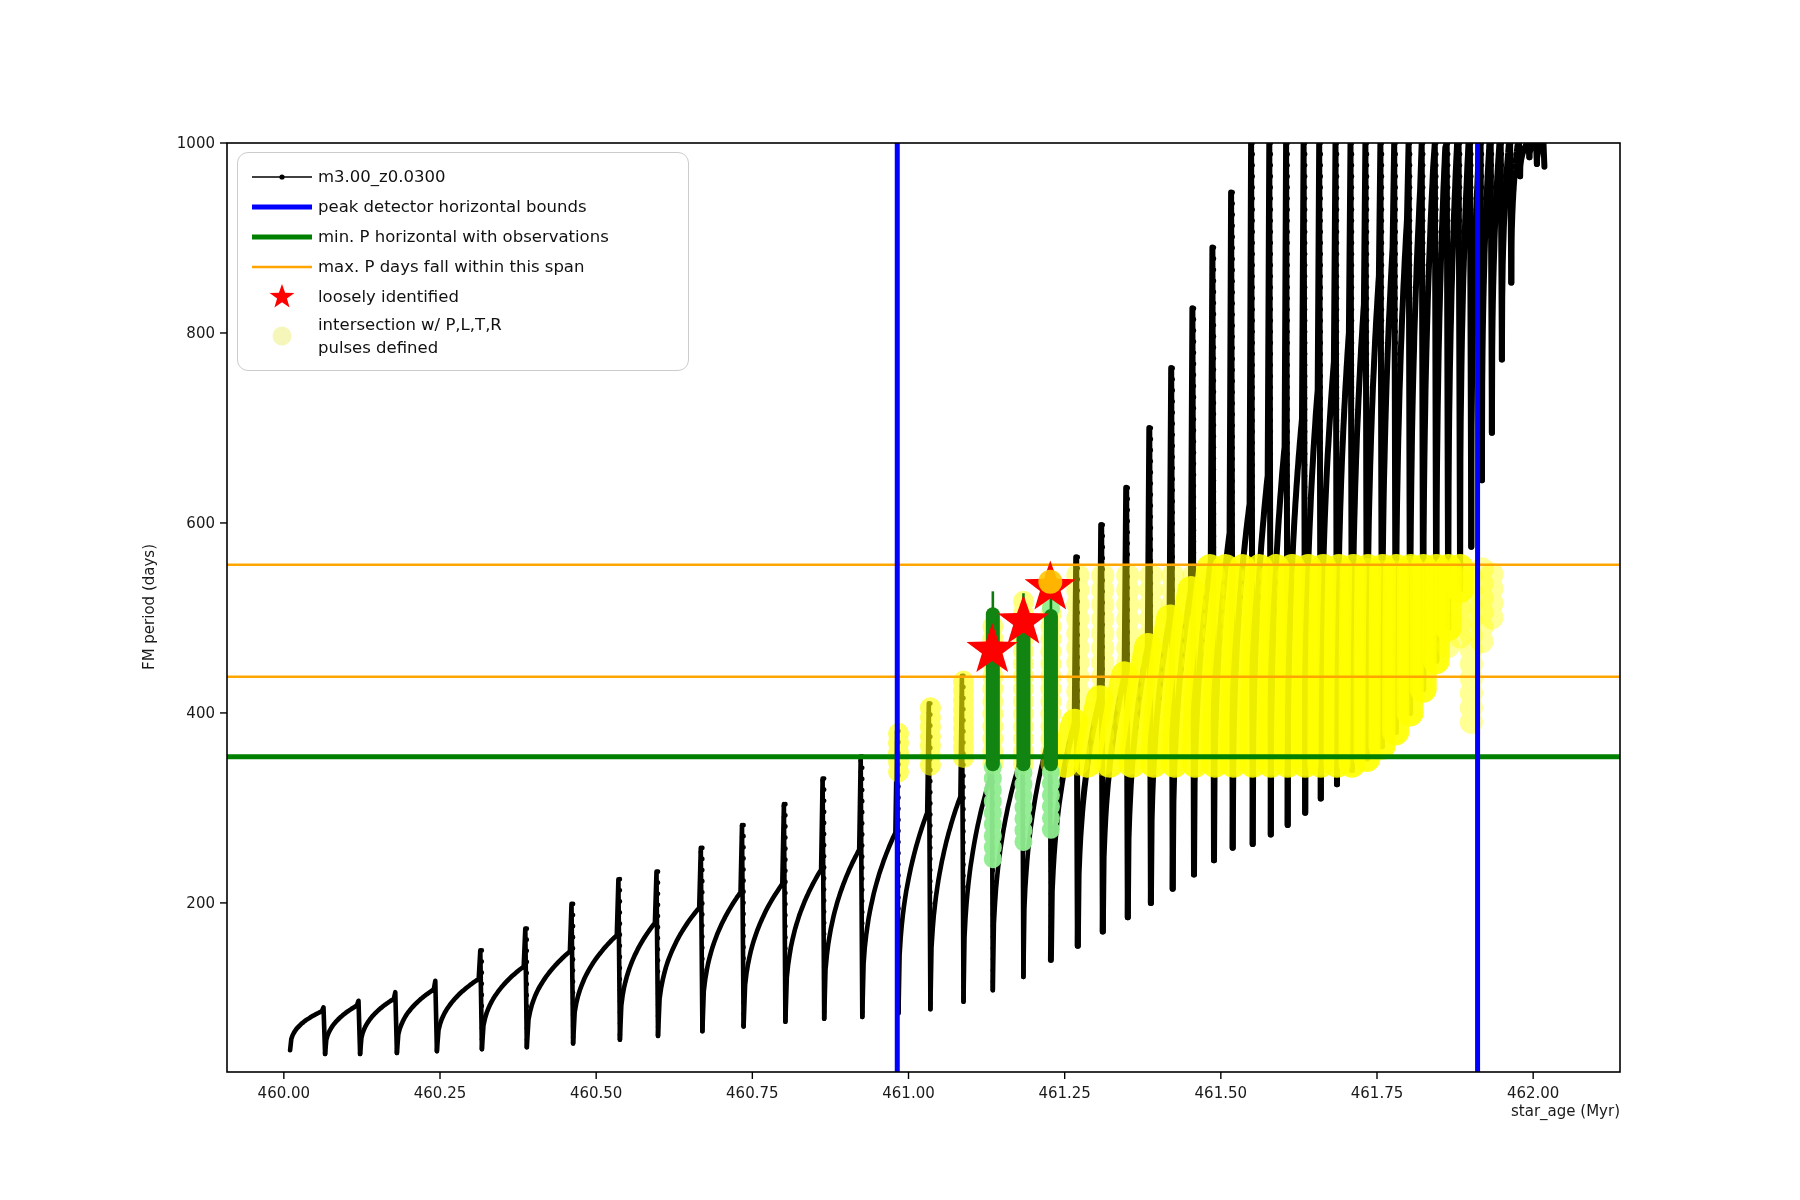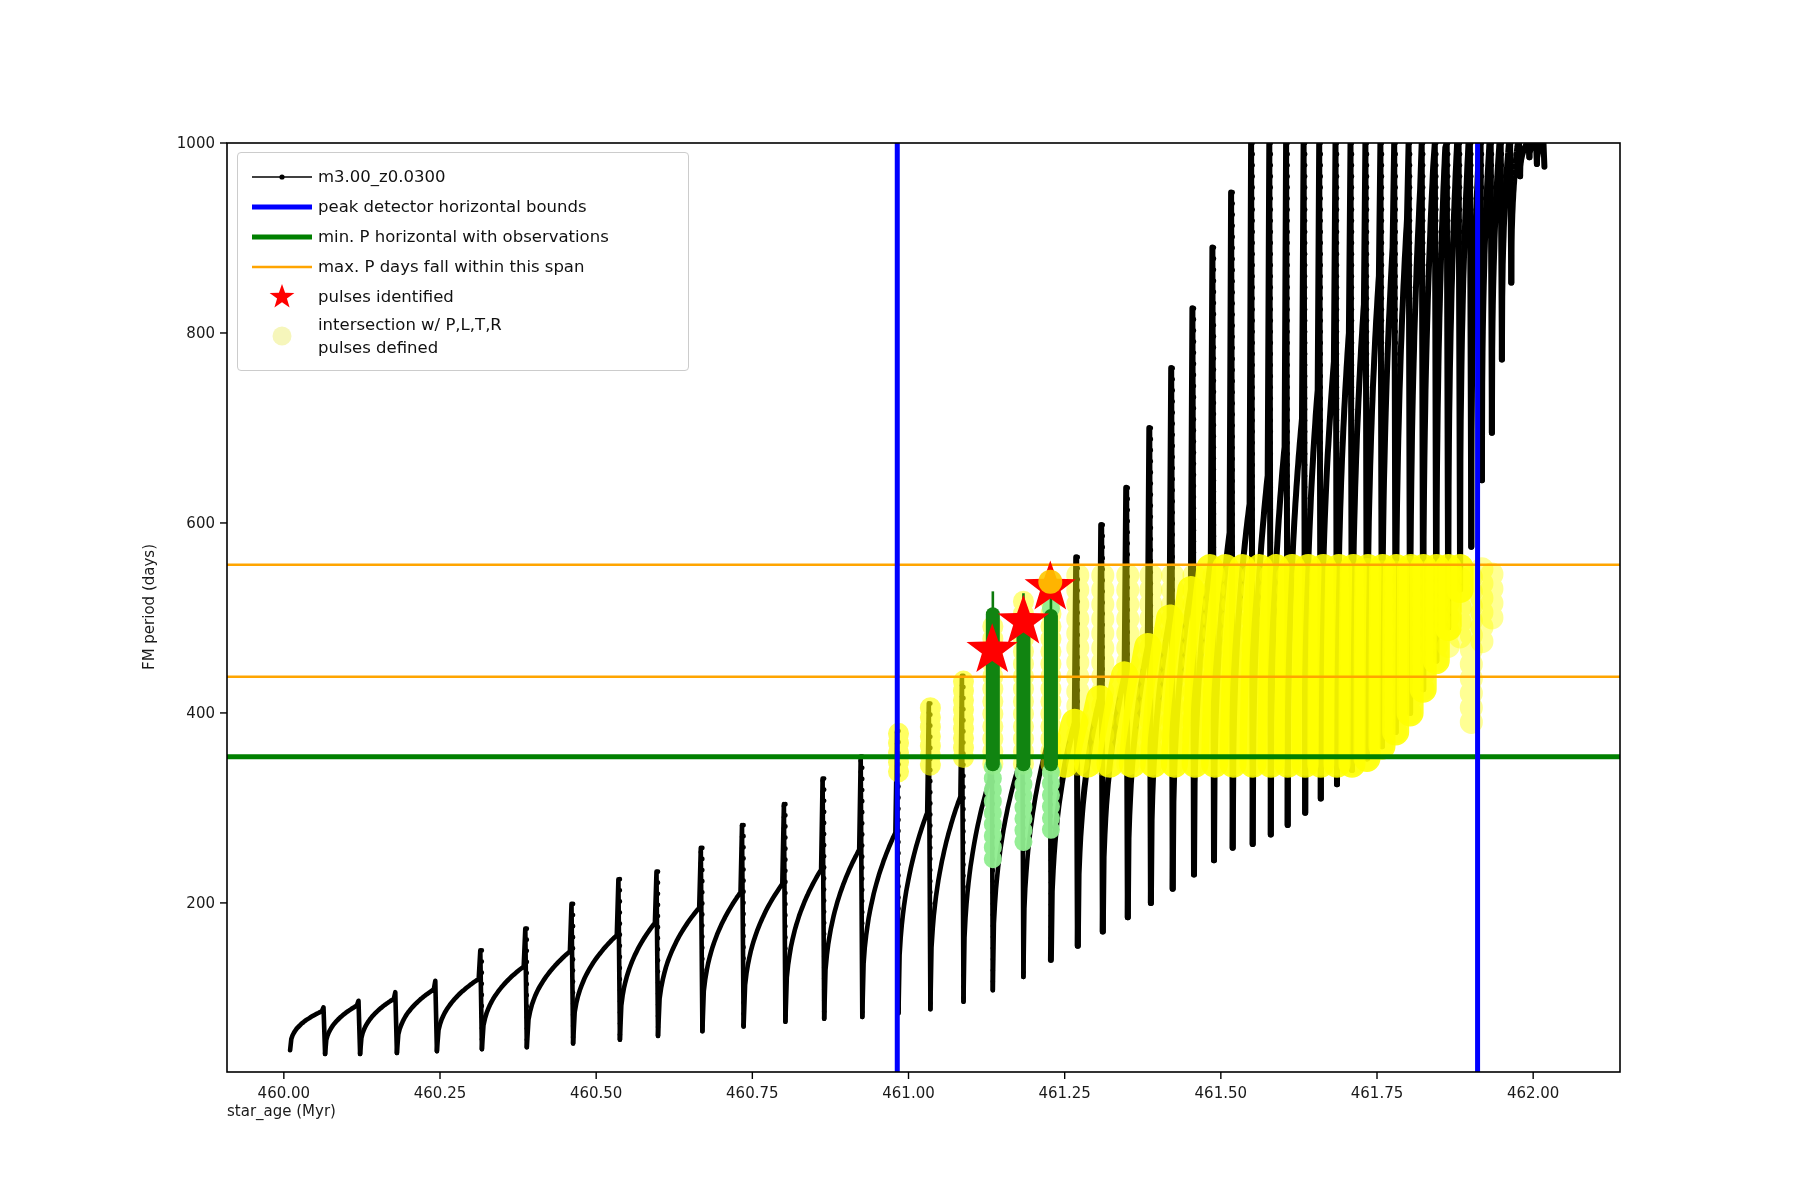--- a/index.html
+++ b/index.html
@@ -1,24 +1,24 @@
 <!DOCTYPE html>
 <html><head>
 <meta charset="utf-8">
 <style>
   html,body{margin:0;padding:0;background:#fff;}
   .fig{position:relative;width:1800px;height:1200px;background:#ffffff;overflow:hidden;
        font-family:"DejaVu Sans", sans-serif;}
   svg text{font-family:"DejaVu Sans", sans-serif;fill:#1a1a1a;}
-  .xlabel{position:absolute;left:227px;top:1102px;width:1393px;text-align:left;
+  .xlabel{position:absolute;left:227px;top:1102px;width:1393px;text-align:right;
           font-size:15px;color:#1a1a1a;}
   .ylabel{position:absolute;left:149px;top:607px;transform:translate(-50%,-50%) rotate(-90deg);
           font-size:15px;color:#1a1a1a;white-space:nowrap;}
   .legend{position:absolute;left:237px;top:152px;width:430px;
-          background:rgba(255,255,255,0.85);border:1.4px solid #cccccc;border-radius:4px;
+          background:rgba(255,255,255,0.85);border:1.4px solid #cccccc;border-radius:11px;
           padding:8px 12px 8px 8px;box-sizing:content-box;}
   .legend-row{display:flex;align-items:center;margin:2px 0;}
   .legend-marker{flex:0 0 72px;display:flex;justify-content:center;align-items:center;}
   .legend-label{font-size:16.5px;color:#111;line-height:1.42;white-space:pre-line;}
 </style>
 </head>
 <body>
 
 <div class="fig">
   <svg id="plot" width="1800" height="1200">
@@ -303,21 +303,21 @@
           </svg>
         </span>
         <span class="legend-label">max. P days fall within this span</span>
       </div>
       <div class="legend-row">
         <span class="legend-marker">
           <svg width="64" height="28">
             <path d="M32.0 1.0L35.1 9.8L44.4 10.0L36.9 15.6L39.6 24.5L32.0 19.2L24.4 24.5L27.1 15.6L19.6 10.0L28.9 9.8Z" fill="#ff0000"></path>
           </svg>
         </span>
-        <span class="legend-label">pulses identified</span>
+        <span class="legend-label">loosely identified</span>
       </div>
       <div class="legend-row">
         <span class="legend-marker">
           <svg width="64" height="28">
             <circle cx="32" cy="14" r="9.5" fill="#f6f6bb"></circle>
           </svg>
         </span>
         <span class="legend-label">intersection w/ P,L,T,R
 pulses defined</span>
       </div>

